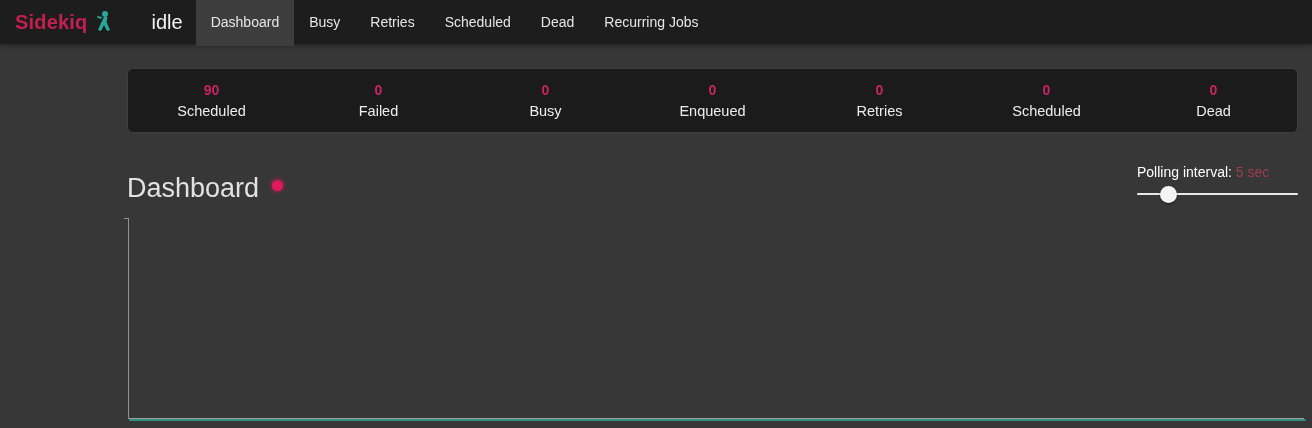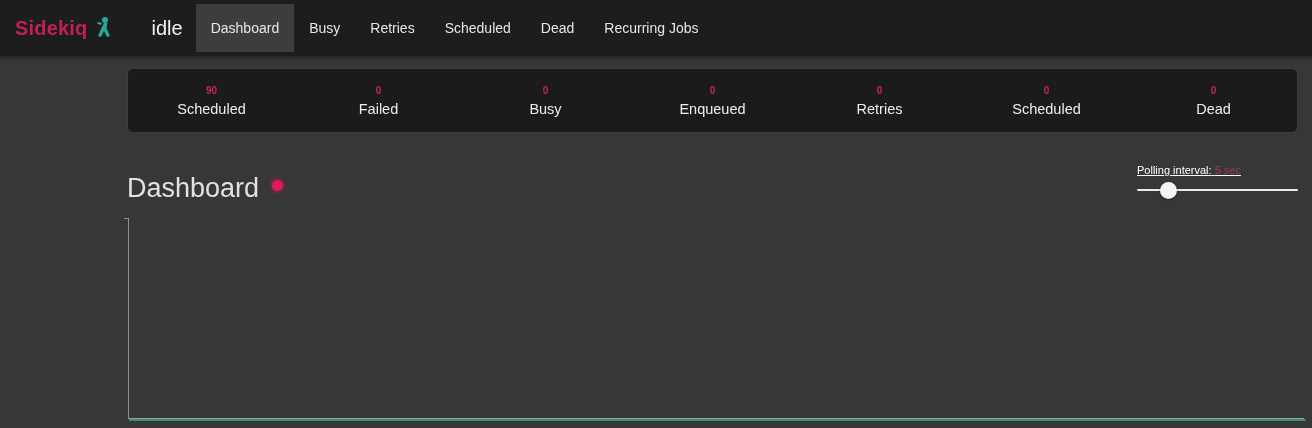--- a/index.html
+++ b/index.html
@@ -6,21 +6,21 @@
   html, body { margin: 0; padding: 0; }
   body {
     width: 1312px; height: 428px;
     position: relative; overflow: hidden;
     background: #373737;
     font-family: "Liberation Sans", sans-serif;
   }
 
   
   .navbar {
-    position: absolute; top: 0; left: 0; right: 0; height: 56px;
+    position: absolute; top: 0; left: 0; right: 0; height: 44px;
     background: #1d1d1d;
     box-shadow: 0 2px 4px rgba(0,0,0,0.35);
     display: flex; align-items: center;
     z-index: 5;
   }
   .brand { display: flex; align-items: center; padding-left: 15px; }
   .brand .logo-text {
     color: #c41f55; font-size: 20px; font-weight: bold;
     letter-spacing: 0.2px; text-decoration: none; cursor: pointer;
   }
@@ -44,39 +44,39 @@
     background: #1b1b1b;
     border: 1px solid #3e3e3e;
     border-radius: 6px;
     display: flex; align-items: stretch;
   }
   .stat {
     flex: 1; display: flex; flex-direction: column;
     justify-content: center; align-items: center; gap: 5px;
     cursor: pointer;
   }
-  .stat .num { color: #c8245e; font-size: 10px; font-weight: bold; }
+  .stat .num { color: #c8245e; font-size: 14px; font-weight: bold; }
   .stat .lbl { color: #ededed; font-size: 14.5px; }
 
   
   .page-header { position: relative; height: 70px; margin-top: 22px; }
   .page-title {
     display: inline-block; margin: 0; padding-top: 18px;
     color: #e2e2e2; font-size: 27px; font-weight: 400;
   }
   .beacon {
     display: inline-block; width: 11px; height: 11px; border-radius: 50%;
     background: #e01a5a; margin-left: 13px; vertical-align: 6px;
     box-shadow: 0 0 4px 1px rgba(224,26,90,0.55);
   }
 
   .poll {
     position: absolute; right: 0; top: 9px; width: 161px;
   }
-  .poll .poll-text { font-size: 11px; color: #ffffff; white-space: nowrap; text-decoration: underline; }
+  .poll .poll-text { font-size: 14px; color: #ffffff; white-space: nowrap; }
   .poll .poll-value { color: #9e3c57; }
   .poll .slider { position: relative; height: 17px; margin-top: 6px; cursor: pointer; }
   .poll .slider .track {
     position: absolute; left: 0; right: 0; top: 7px; height: 2px;
     background: #e9e9e9; border-radius: 2px;
   }
   .poll .slider .thumb {
     position: absolute; left: 23px; top: 0;
     width: 17px; height: 17px; border-radius: 50%;
     background: #f4f4f4;

